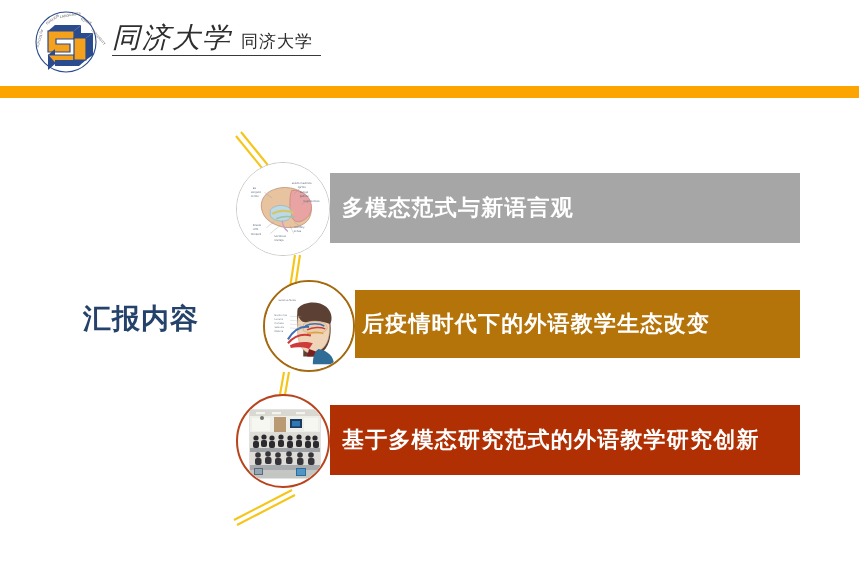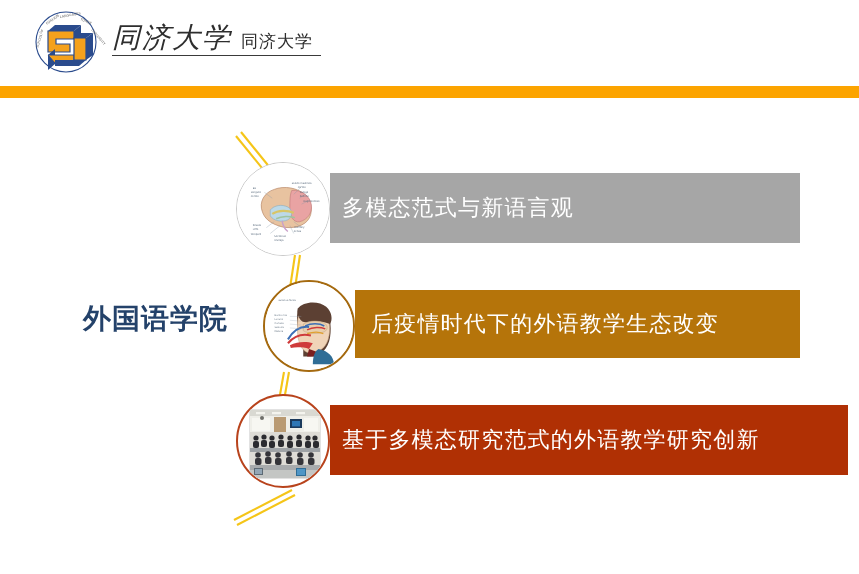--- a/index.html
+++ b/index.html
@@ -105,21 +105,21 @@
   .row {
     position: absolute;
   }
   .bar {
     position: absolute;
     display: flex;
     align-items: center;
   }
   .bar-label {
     font-size: 22px;
-    font-weight: 400;
+    font-weight: 700;
     color: #ffffff;
     letter-spacing: 1.2px;
     white-space: nowrap;
   }
   .circle {
     position: absolute;
     border-radius: 50%;
     background: #ffffff;
     overflow: hidden;
     box-sizing: border-box;
@@ -142,31 +142,31 @@
     width: 94px; height: 94px;
     border: 1px solid #c9c9c9;
   }
 
   
   #row2 .bar {
     left: 355px; top: 290px;
     width: 445px; height: 68px;
     background: #b5740a;
   }
-  #row2 .bar-label { margin-left: 16px; }
+  #row2 .bar-label { margin-left: 7px; }
   #row2 .circle {
     left: 263px; top: 280px;
     width: 92px; height: 92px;
     border: 2px solid #a56a10;
   }
 
   
   #row3 .bar {
     left: 330px; top: 405px;
-    width: 518px; height: 70px;
+    width: 470px; height: 70px;
     background: #b03004;
   }
   #row3 .bar-label { margin-left: 12px; }
   #row3 .circle {
     left: 236px; top: 394px;
     width: 94px; height: 94px;
     border: 2px solid #b8431c;
   }
 
   
@@ -221,21 +221,21 @@
       <span class="logo-cn-main">同济大学</span>
       <span class="logo-cn-sub">同济大学</span>
     </div>
     <div class="logo-rule"></div>
   </div>
 
 </div>
 
 <div class="orange-bar"></div>
 
-<div class="section-title">外国语学院</div>
+<div class="section-title">汇报内容</div>
 
 <div class="connector">
   <svg viewBox="0 0 180 430" class="thumb-svg">
     <g stroke="#f5c518" stroke-width="2.1" fill="none">
       <path d="M36,26 L96,100"></path>
       <path d="M41,22 L101,96"></path>
       <path d="M95,145 L90,178"></path>
       <path d="M100,145 L95,178"></path>
       <path d="M84,262 L78,296"></path>
       <path d="M89,262 L83,296"></path>

